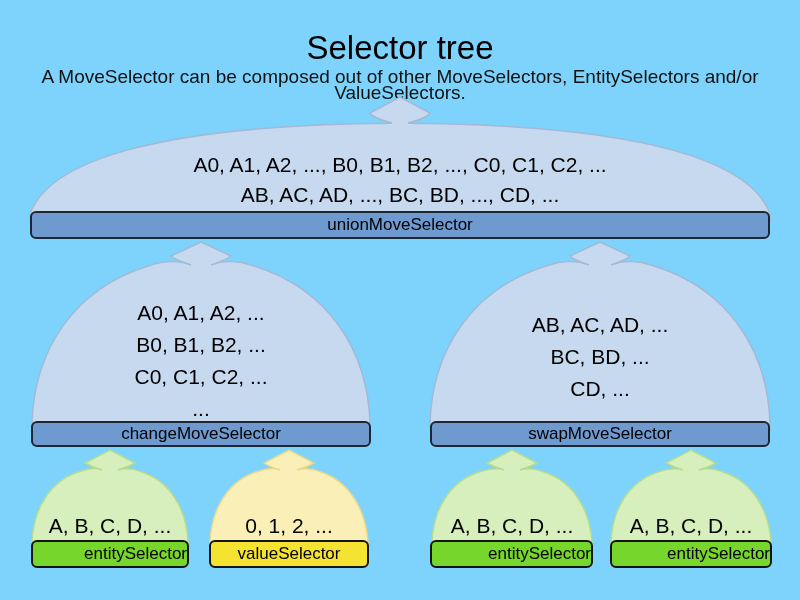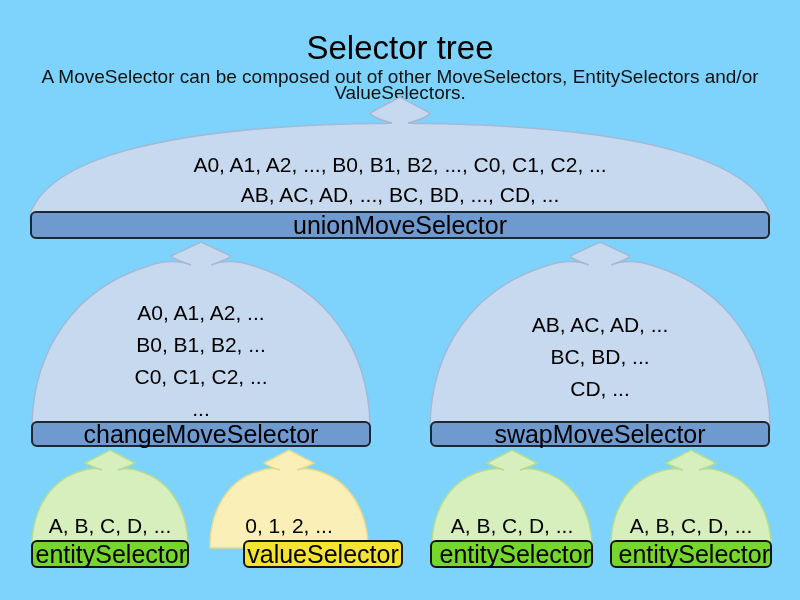--- a/index.html
+++ b/index.html
@@ -15,25 +15,25 @@
     position:absolute; top:69px; left:0; width:800px; height:16px;
     line-height:16px; text-align:center; font-size:19px; color:#111;
   }
   svg.layer { position:absolute; left:0; top:0; }
   .cloud-blue   { fill:var(--blue_cloud_fill);   stroke:var(--blue_cloud_stroke);   stroke-width:1.5; }
   .cloud-green  { fill:var(--green_cloud_fill);  stroke:var(--green_cloud_stroke);  stroke-width:1.5; }
   .cloud-yellow { fill:var(--yellow_cloud_fill); stroke:var(--yellow_cloud_stroke); stroke-width:1.5; }
   .bar {
     position:absolute; box-sizing:border-box; border-radius:6px;
     display:flex; align-items:center; justify-content:center;
-    font-size:25px; color:#000; white-space:nowrap;
+    font-size:17px; color:#000; white-space:nowrap;
   }
   .bar-blue   { background:var(--bar_blue);   border:2px solid var(--bar_border_blue); }
   .bar-green  { background:var(--bar_green);  border:2px solid var(--bar_border);justify-content:flex-end; }
-  .bar-yellow { background:var(--bar_yellow); border:2px solid var(--bar_border);margin-left:34px; }
+  .bar-yellow { background:var(--bar_yellow); border:2px solid var(--bar_border); }
   .cloudtext {
     position:absolute; text-align:center; font-size:21px; color:#000;
     pointer-events:none; white-space:nowrap;
   }
   .lh30 { line-height:30px; }
   .lh32 { line-height:32px; }
   .lh24 { line-height:24px; }
   .b-union  { left:30px;  top:211px; width:740px; height:28px; }
   .b-change { left:31px;  top:421px; width:340px; height:26px; }
   .b-swap   { left:430px; top:421px; width:340px; height:26px;align-items:center; }

